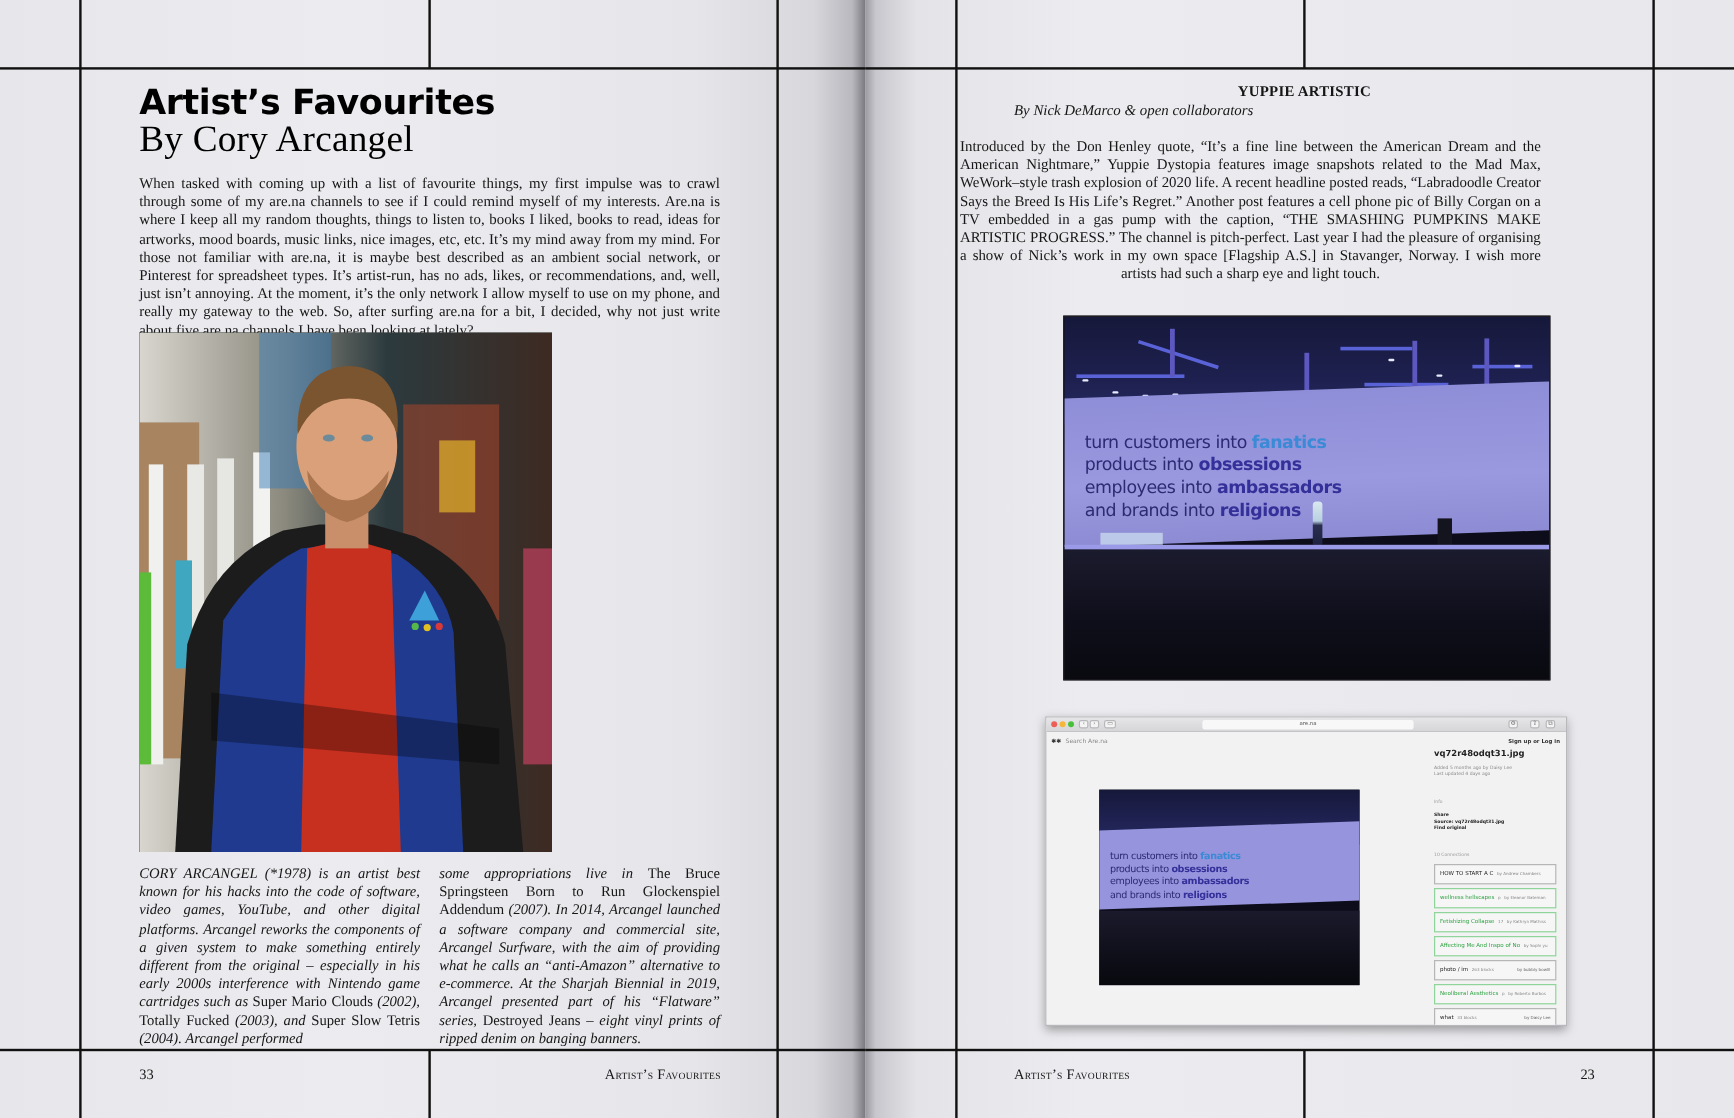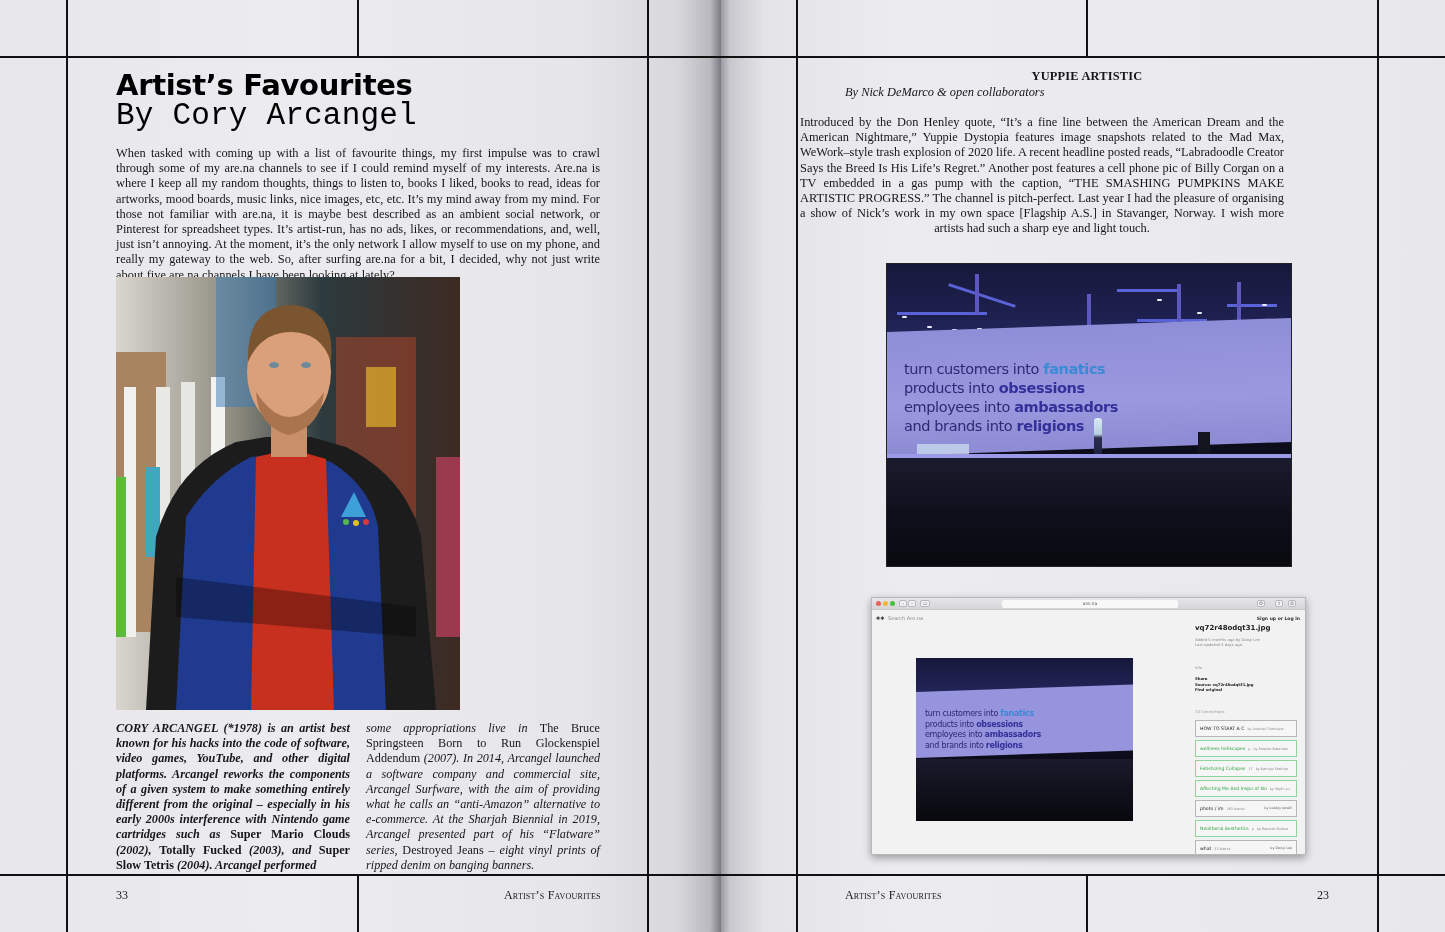--- a/index.html
+++ b/index.html
@@ -13,31 +13,31 @@
   .page-right { left: 721px; width: 724px;
     background: linear-gradient(90deg, #9a9aa0 0%, #c7c7cd 1.2%, #e4e4e8 6%, #ececf0 25%, #e8e8ec 100%); }
   .page-left-bg { position: absolute; inset: 0;
     background: linear-gradient(90deg, #e7e7eb 0%, #ececf0 40%, #e6e6ea 80%, #d7d7dc 94%, #b8b8be 98.5%, #7a7a80 100%); }
 
   .gl { position: absolute; background: #111; }
   .gv { width: 2px; }
   .gh { height: 2px; }
 
   .title-1 { position: absolute; left: 116px; top: 68px; font-family: "DejaVu Sans", sans-serif; font-weight: 900; font-size: 29px; letter-spacing: -0.3px; color: #000; }
-  .title-2 { position: absolute; left: 116px; top: 98px; font-family: Liberation Mono, monospace; font-weight: 400; font-size: 31px; letter-spacing: 0.2px; color: #000; }
+  .title-2 { position: absolute; left: 116px; top: 98px; font-family: Liberation Serif, serif; font-weight: 400; font-size: 31px; letter-spacing: 0.2px; color: #000; }
 
   .intro { position: absolute; left: 116px; top: 146px; width: 484px; font-size: 12.4px; line-height: 15.2px; text-align: justify; hyphens: auto; }
 
   .portrait { position: absolute; left: 116px; top: 277px; width: 344px; height: 433px; overflow: hidden;
     background: linear-gradient(180deg, #3a3f3c 0%, #4a4a42 40%, #2c2a28 100%); }
   .portrait svg { display: block; }
 
   .bio-col { position: absolute; top: 721px; width: 234px; font-size: 12.2px; line-height: 15.2px; text-align: justify; font-style: italic; }
   .bio-col .r { font-style: normal; }
-  .bio-1 { left: 116px; font-weight: bold; }
+  .bio-1 { left: 116px; }
   .bio-2 { left: 366px; }
 
   .folio { position: absolute; top: 888px; font-size: 12px; }
   .folio-sc { font-variant: small-caps; font-size: 12px; letter-spacing: 0.2px; }
 
   .sec-head { position: absolute; left: 845px; top: 69px; width: 484px; text-align: center; font-weight: 700; font-size: 12.4px; letter-spacing: 0.2px; }
   .sec-by { position: absolute; left: 845px; top: 85px; width: 484px; text-align: left; font-style: italic; font-size: 12.4px; }
   .sec-body { position: absolute; left: 800px; top: 115px; width: 484px; font-size: 12.4px; line-height: 15.2px; text-align: justify; text-align-last: center; }
   .sec-link { position: absolute; left: 845px; top: 221px; width: 484px; text-align: center; font-style: italic; font-size: 12.4px; }
 

